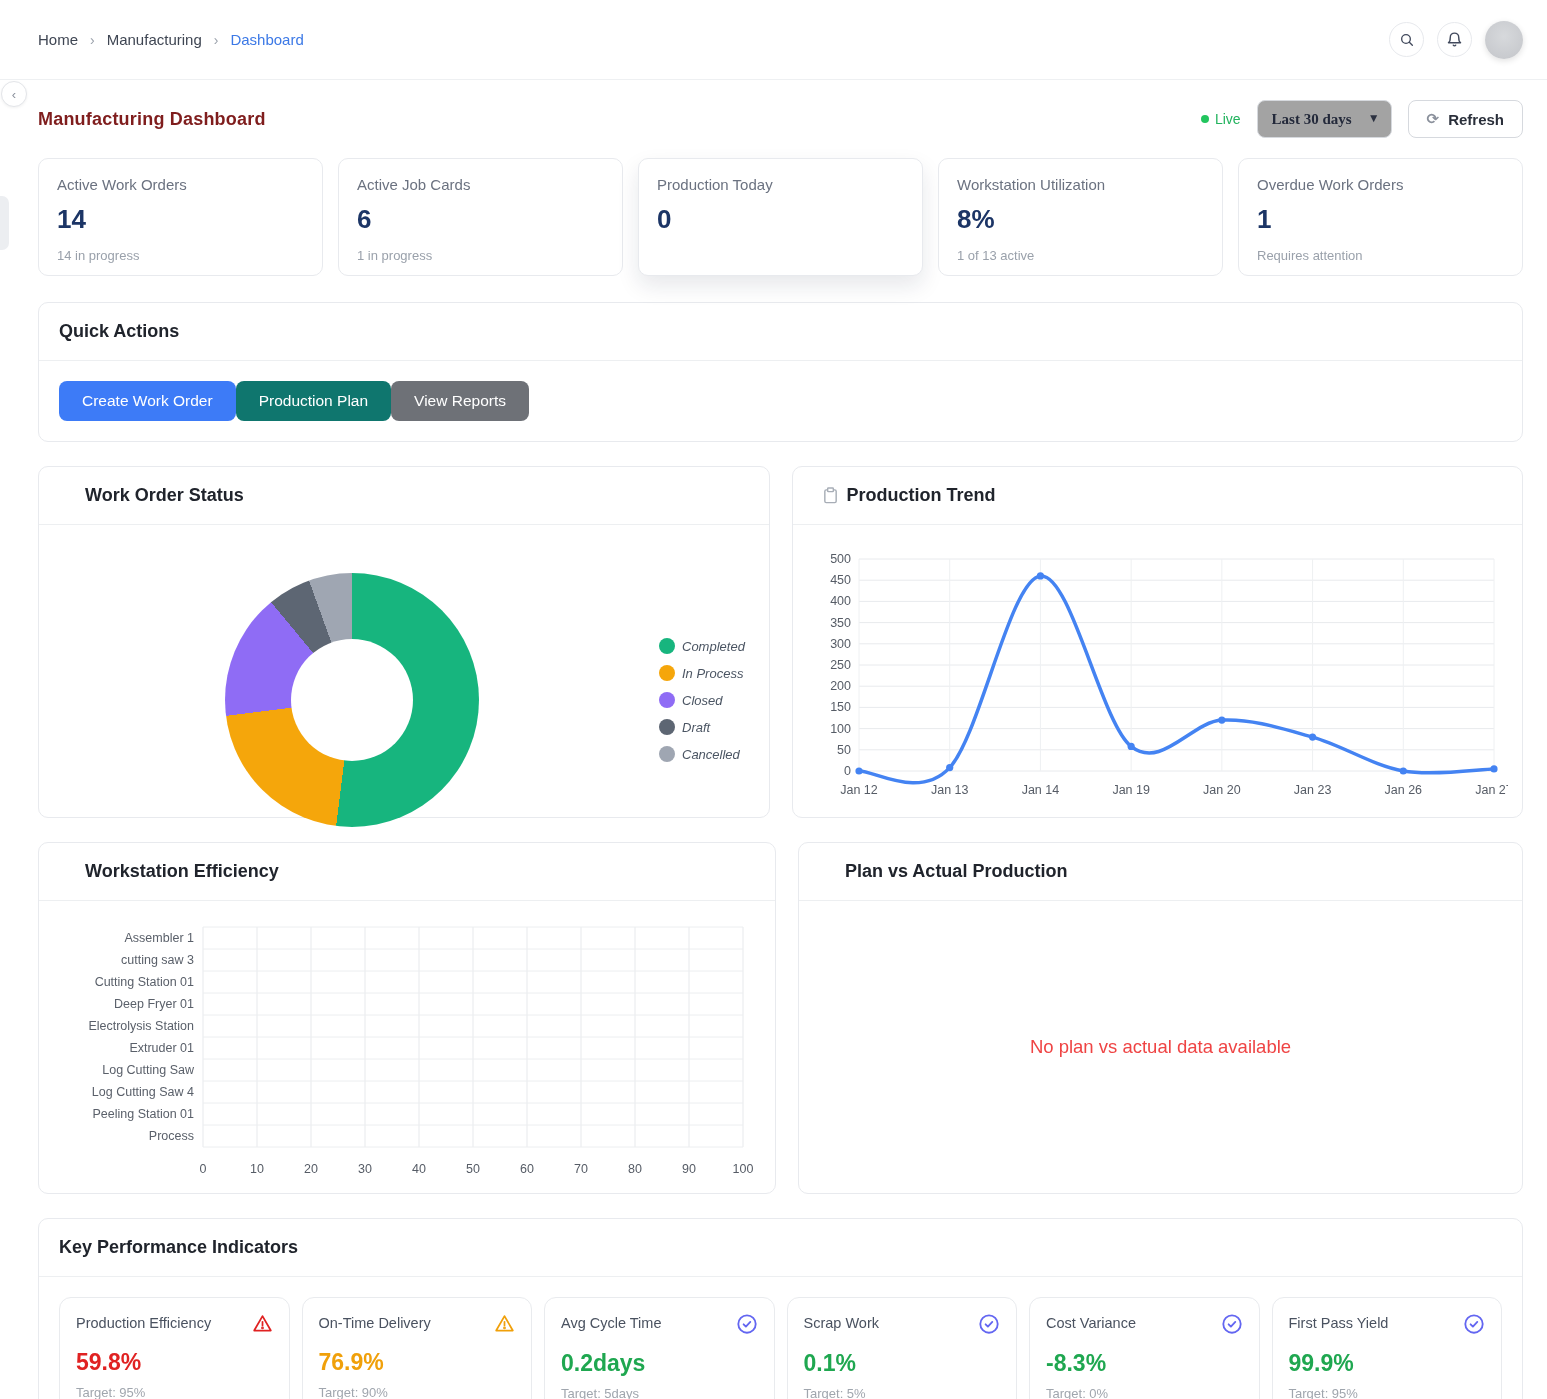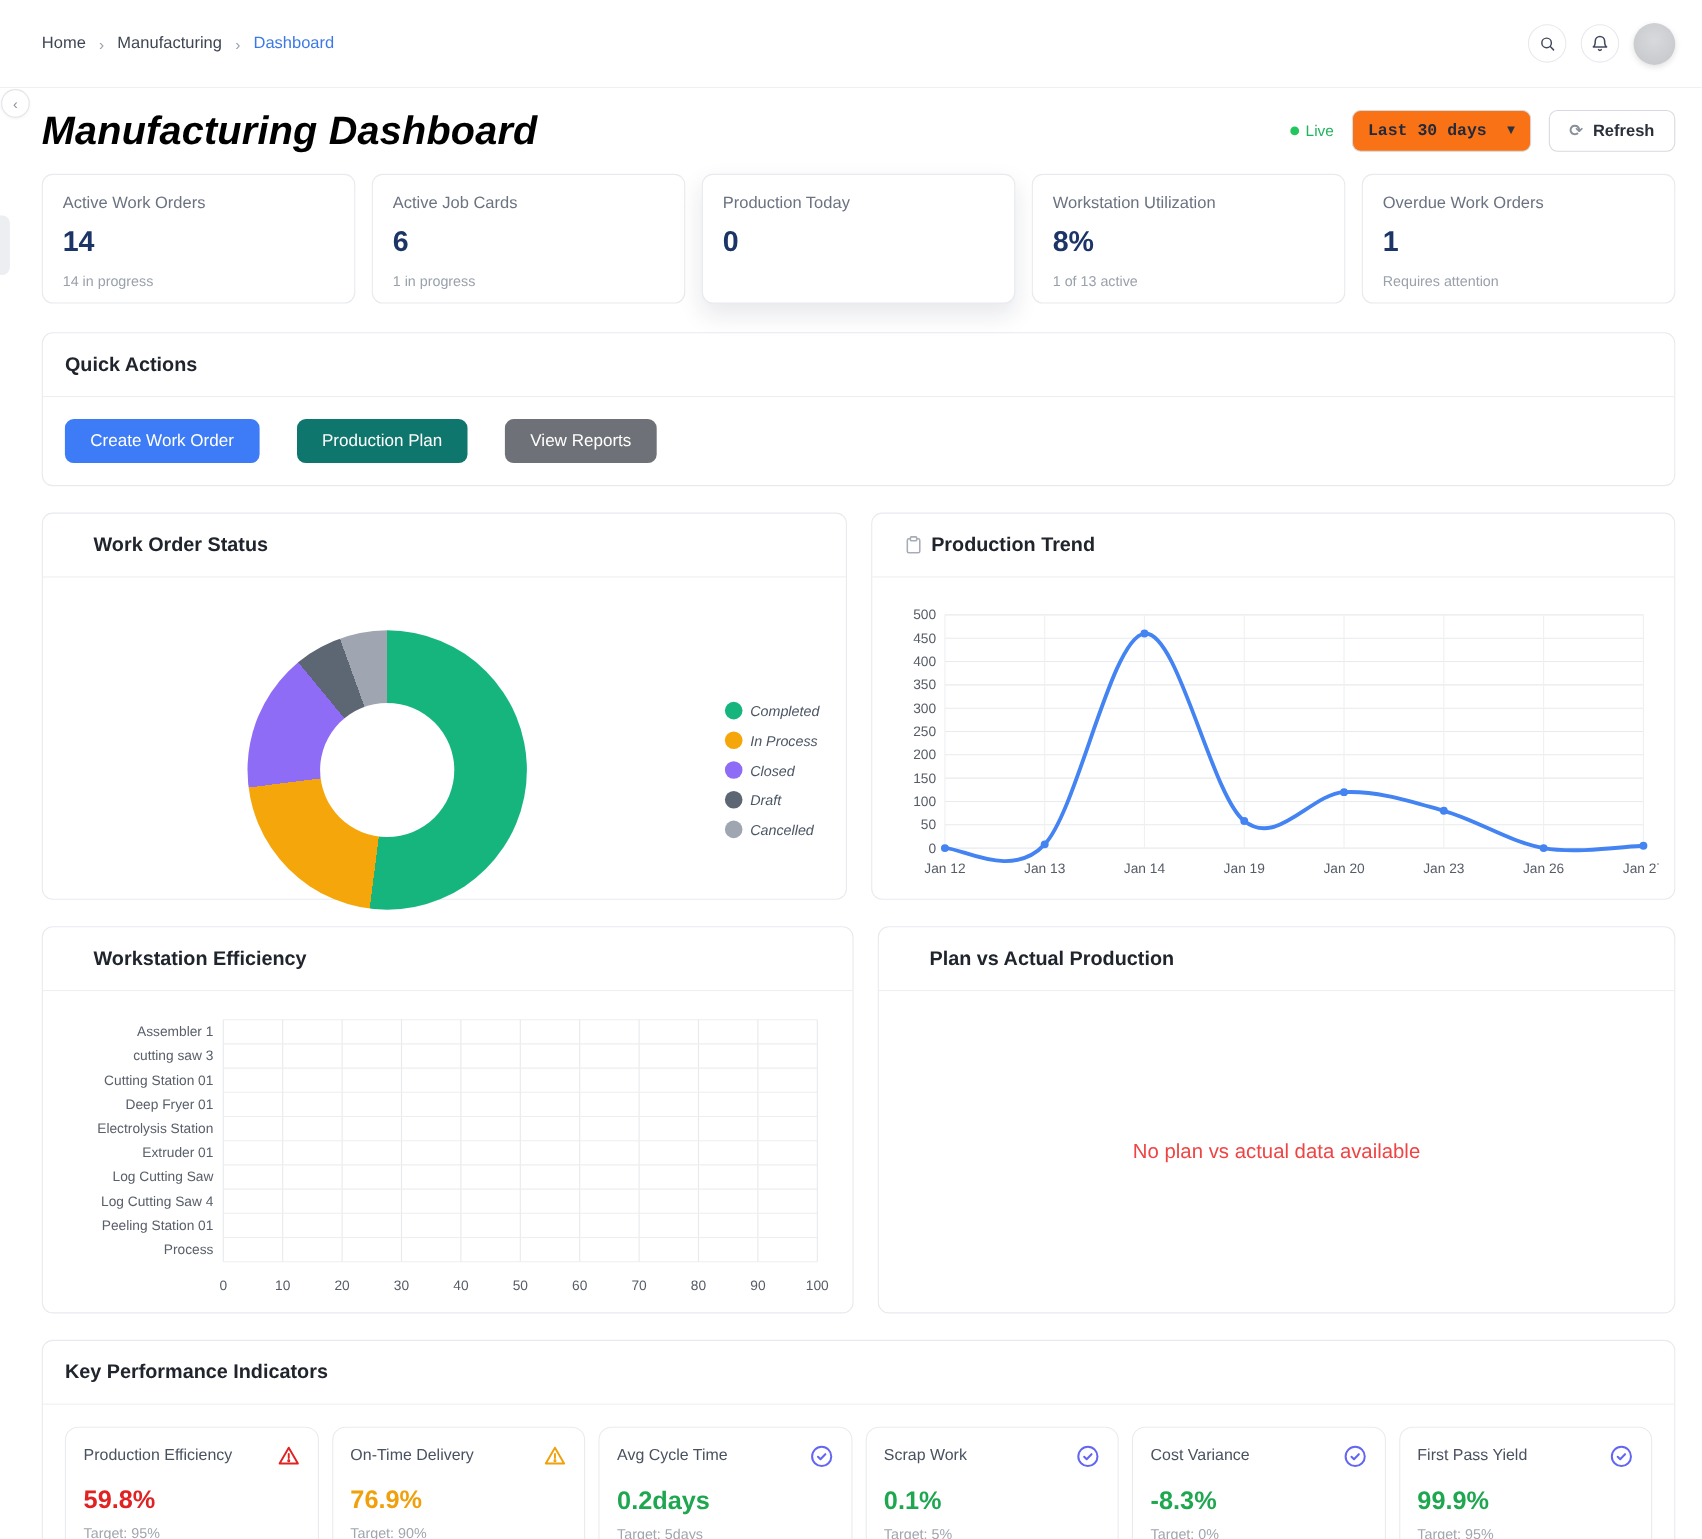--- a/index.html
+++ b/index.html
@@ -42,30 +42,30 @@
     display: flex; align-items: center; justify-content: center; cursor: pointer;
     box-shadow: 0 1px 3px rgba(0,0,0,.06);
   }
   .edge-tab {
     position: absolute; left: 0; top: 196px; width: 9px; height: 54px;
     background: #eceef1; border-radius: 0 7px 7px 0; cursor: pointer;
   }
   
   main { padding: 0 24px 0 38px; }
   .page-header { display: flex; align-items: center; justify-content: space-between; margin-top: 16px; height: 46px; }
-  .page-title { font-size: 36px; font-weight: 700; color: #000000; letter-spacing: .2px; font-style: italic; }
+  .page-title { font-size: 18px; font-weight: 700; color: #7f1d1d; letter-spacing: .2px; }
   .header-right { display: flex; align-items: center; gap: 16px; }
   .live { display: flex; align-items: center; gap: 6px; font-size: 14px; color: #22b35e; }
   .live-dot { width: 8px; height: 8px; border-radius: 50%; background: #22c55e; }
   .select-wrap { position: relative; }
   select.range-select {
     appearance: none; -webkit-appearance: none;
     height: 38px; padding: 0 38px 0 14px;
-    border: 1px solid #d6d9de; border-radius: 8px; background: #f97316;
-    font-family: Liberation Mono, monospace; font-size: 15px; font-weight: 700; color: #23293a; cursor: pointer;
+    border: 1px solid #d6d9de; border-radius: 8px; background: #a3a3a3;
+    font-family: Liberation Serif, serif; font-size: 15px; font-weight: 700; color: #23293a; cursor: pointer;
   }
   .select-chevron { position: absolute; right: 12px; top: 11px; pointer-events: none; color: #2b3140; font-size: 12px; }
   .refresh-btn {
     height: 38px; padding: 0 18px; border: 1px solid #d6d9de; border-radius: 8px;
     background: #fff; display: flex; align-items: center; gap: 9px;
     font-family: inherit; font-size: 15px; font-weight: 700; color: #2a2f3a; cursor: pointer;
   }
   .refresh-glyph { color: #8a909b; font-size: 15px; }
   
   .stats-row { display: flex; gap: 15px; margin-top: 16px; }
@@ -78,21 +78,21 @@
   .card { background: #fff; border: 1px solid #e8eaee; border-radius: 10px; }
   .card-header {
     padding: 18px 20px; border-bottom: 1px solid #edeff1;
     font-size: 18px; font-weight: 700; color: #20242c;
     display: flex; align-items: center;
   }
   .card-header.indent { padding-left: 46px; }
   .header-icon { margin-right: 9px; display: inline-flex; }
   
   .qa-card { margin-top: 26px; }
-  .qa-body { padding: 20px; display: flex; gap: 34px; }
+  .qa-body { padding: 20px; display: flex; gap: 0; }
   .qa-btn { height: 40px; padding: 0 23px; border: none; border-radius: 8px; color: #fff; font-family: inherit; font-size: 15.5px; cursor: pointer; }
   
   .grid-2 { display: grid; grid-template-columns: 1fr 1fr; gap: 22px; margin-top: 24px; }
   .chart-body { height: 292px; position: relative; }
   
   .donut-wrap { display: flex; align-items: center; height: 100%; }
   .donut { width: 254px; height: 254px; border-radius: 50%; margin-left: 186px; position: relative; cursor: pointer; }
   .donut-hole { position: absolute; left: 50%; top: 50%; width: 122px; height: 122px; margin: -61px 0 0 -61px; background: #fff; border-radius: 50%; }
   .legend { list-style: none; margin-left: 180px; display: flex; flex-direction: column; gap: 11px; font-style: italic; }
   .legend li { display: flex; align-items: center; gap: 7px; font-size: 13px; color: #4b5563; cursor: pointer; }

